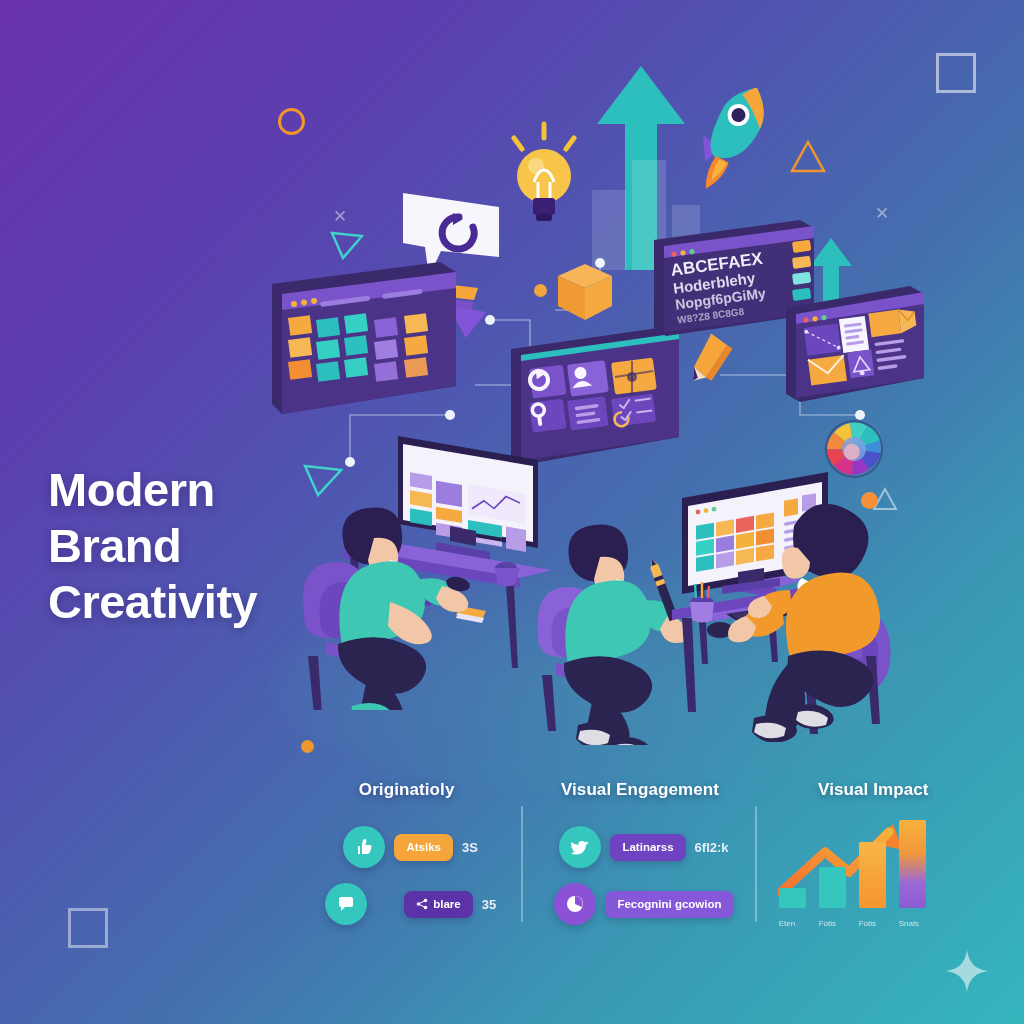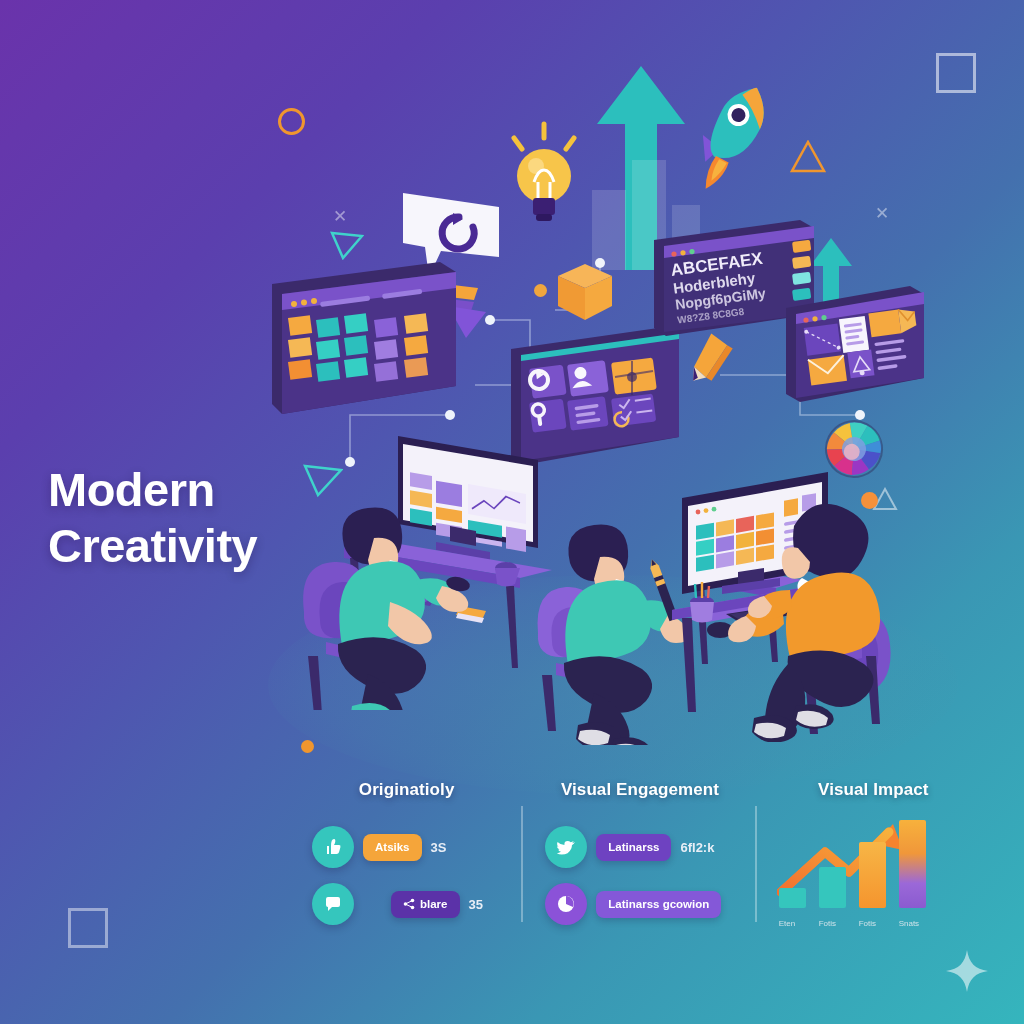--- a/index.html
+++ b/index.html
@@ -19,21 +19,21 @@
   .xmark{color:rgba(255,255,255,.45);font-size:17px;line-height:1;font-weight:300;}
   
   #floor{left:268px;top:575px;width:690px;height:220px;border-radius:50%;
       background:radial-gradient(ellipse at 50% 50%,rgba(70,150,175,.38) 0%,rgba(70,150,175,.14) 60%,rgba(70,150,175,0) 78%);}
   
   #stats{left:290px;top:780px;width:700px;height:170px;display:flex;}
   .statcol{flex:1;position:relative;padding:0 14px;}
   .statcol h3{margin:0;color:#fff;font-size:17px;font-weight:bold;text-align:center;
      text-shadow:0 2px 6px rgba(20,10,50,.35);letter-spacing:.1px;}
   .divider{position:absolute;top:26px;width:2px;height:116px;background:rgba(255,255,255,.33);}
-  .rowset{margin-top:26px;display:flex;flex-direction:column;gap:15px;padding-left:8px;}
+  .rowset{margin-top:26px;display:flex;flex-direction:column;gap:15px;padding-left:8px;align-items:center;}
   .srow{display:flex;align-items:center;gap:9px;}
   .cIcon{width:42px;height:42px;border-radius:50%;display:flex;align-items:center;justify-content:center;
      box-shadow:0 3px 8px rgba(20,10,50,.22);flex:none;}
   .pill{height:27px;border-radius:8px;display:flex;align-items:center;gap:5px;padding:0 12px;
      color:#fff;font-size:11.5px;font-weight:bold;box-shadow:0 3px 7px rgba(20,10,50,.2);white-space:nowrap;}
   .pnum{color:#e8eef6;font-size:13px;font-weight:bold;}
   
   #bchart{margin-top:16px;position:relative;height:112px;}
   .bars{position:absolute;left:8px;bottom:20px;display:flex;align-items:flex-end;gap:13px;}
   .bar{width:27px;border-radius:2px;}
@@ -77,20 +77,21 @@
   <div class="abs deco" style="left:944px;top:948px;">
     <svg width="46" height="46" viewBox="0 0 46 46">
         <path d="M23 2 C25 15 31 21 44 23 C31 25 25 31 23 44 C21 31 15 25 2 23 C15 21 21 15 23 2 Z" fill="rgba(255,255,255,.55)"></path>
       </svg>
   </div>
 
   <div class="abs" id="floor"></div>
 
   <div class="abs" id="headline">
     <div>Modern</div>
+    <div>Brand</div>
     <div>Creativity</div>
   </div>
 
   <svg class="abs deco" style="left:300px;top:200px;" width="640" height="330" viewBox="0 0 640 330">
     <g fill="none" stroke="rgba(225,235,250,.45)" stroke-width="1.6">
       <path d="M50 260 L50 215 L150 215"></path>
       <path d="M175 185 L230 185 L230 120 L190 120"></path>
       <path d="M245 250 L300 250 L300 215"></path>
       <path d="M360 40 L420 40 L420 95"></path>
       <path d="M420 175 L500 175 L500 215 L560 215"></path>
@@ -592,21 +593,21 @@
           <span class="pnum">6fl2:k</span>
         </div>
         <div class="srow">
           <div class="cIcon" style="background:#8b52d8;">
             <svg width="20" height="20" viewBox="0 0 20 20">
                 <circle cx="10" cy="10" r="8" fill="#fff"></circle>
                 <path d="M10 10 L10 2 A8 8 0 0 1 17 13 Z" fill="#8b52d8"></path>
               </svg>
           </div>
           <div class="pill" style="background:#8458d8;">
-            <span>Latinarss gcowion</span>
+            <span>Fecognini gcowion</span>
           </div>
         </div>
       </div>
     </div>
 
     <div class="statcol">
       <div class="divider" style="left:-2px;"></div>
       <h3>Visual Impact</h3>
       <div id="bchart">
         <svg id="trend" width="140" height="84" viewBox="0 0 140 84">

